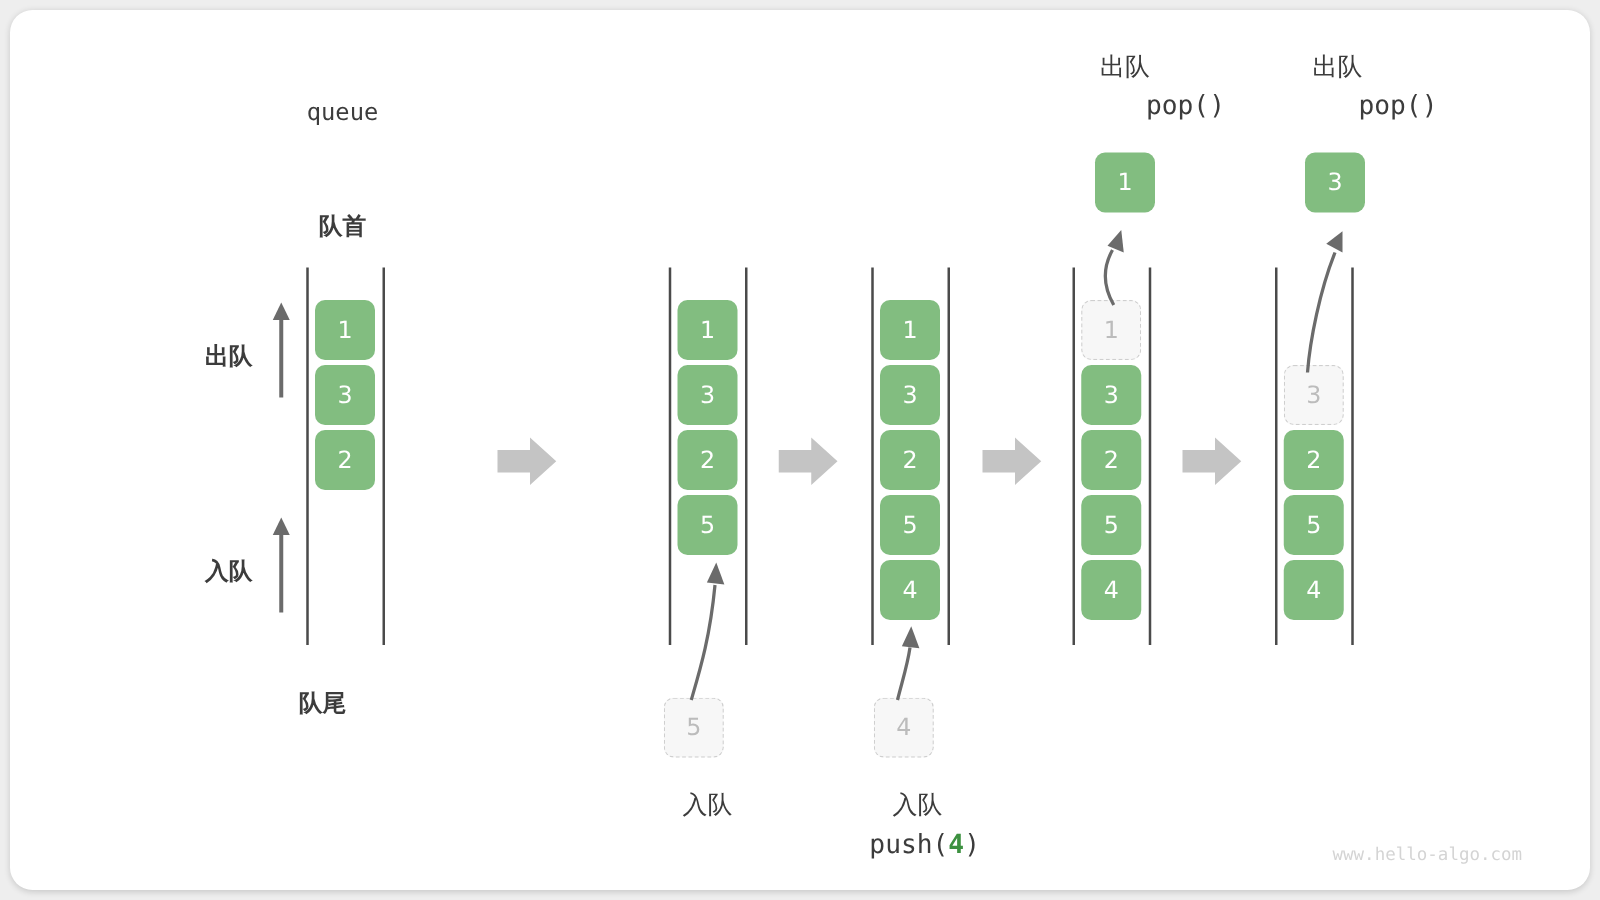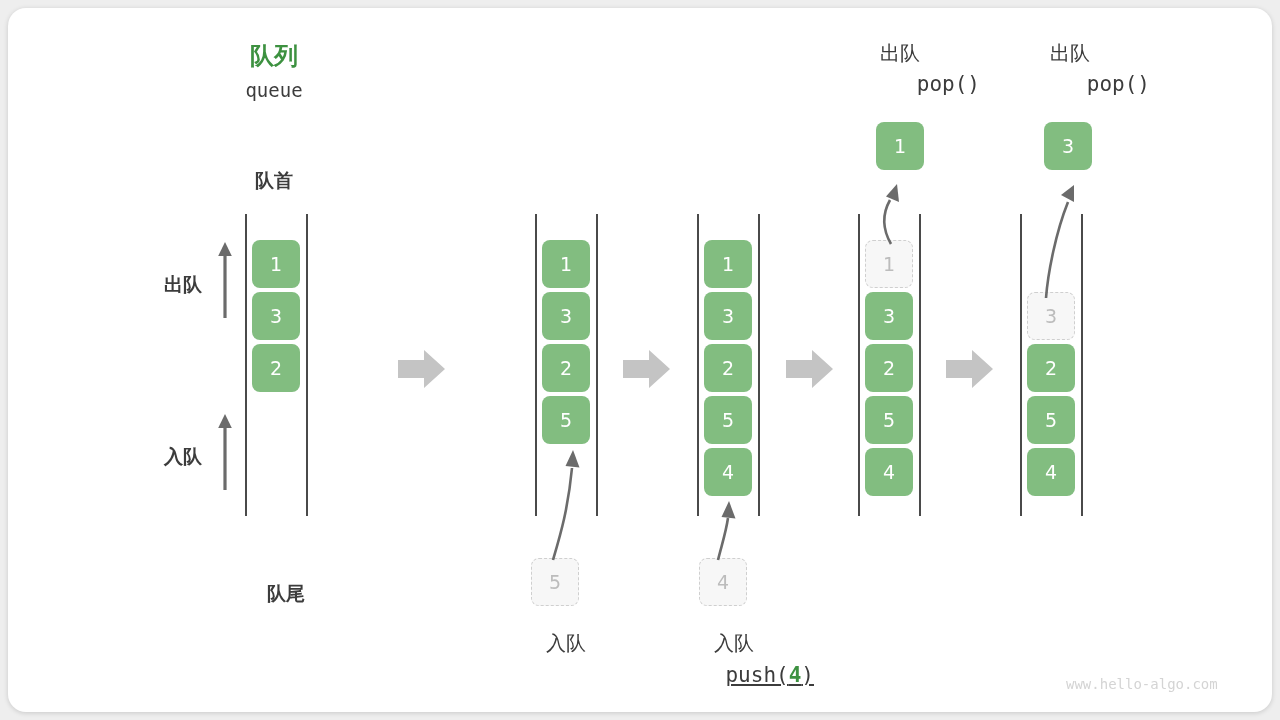--- a/index.html
+++ b/index.html
@@ -62,25 +62,24 @@
   .cell.empty{background:transparent;}
 
   
   svg{overflow:visible;}
 </style>
 </head>
 <body>
 
 <div id="card">
 
-  <div class="abs title-cn" style="left:186px;top:32px;width:160px;">队列</div>
   <div class="abs title-en" style="left:186px;top:71px;width:160px;">queue</div>
 
   <div class="abs lbl-cn" style="left:206px;top:160px;width:120px;">队首</div>
-  <div class="abs lbl-cn" style="left:218px;top:542px;width:120px;margin-top:31px;">队尾</div>
+  <div class="abs lbl-cn" style="left:190px;top:542px;width:120px;">队尾</div>
 
   <div class="abs lbl-cn" style="left:140px;top:264px;width:70px;">出队</div>
   <div class="abs lbl-cn" style="left:140px;top:436px;width:70px;">入队</div>
 
   <svg class="abs" style="left:206px;top:232px;" width="22" height="80">
     <line x1="11" y1="78" x2="11" y2="14" stroke="#6b6b6b" stroke-width="3.2"></line>
     <polygon points="11,2 4.2,16 17.8,16" fill="#6b6b6b"></polygon>
   </svg>
   <svg class="abs" style="left:206px;top:404px;" width="22" height="80">
     <line x1="11" y1="78" x2="11" y2="14" stroke="#6b6b6b" stroke-width="3.2"></line>
@@ -128,21 +127,21 @@
     <div class="cell filled" style="margin-top:4px;">5</div>
     <div class="cell filled" style="margin-top:4px;">4</div>
   </div>
 
   <div class="abs cell ghost" style="left:691px;top:550px;">4</div>
   <svg class="abs" style="left:690px;top:488px;" width="60" height="68">
     <path d="M 20 64 C 24 48, 28 36, 30 22" stroke="#6b6b6b" stroke-width="2.6" fill="none"></path>
     <polygon points="31,5 23.5,21 37.5,22.5" fill="#6b6b6b"></polygon>
   </svg>
   <div class="abs op-cn" style="left:646px;top:622px;width:160px;">入队</div>
-  <div class="abs op-code" style="left:646px;top:655px;width:160px;text-decoration:underline;"><span>push(</span><span class="num">4</span><span>)</span></div>
+  <div class="abs op-code" style="left:616px;top:655px;width:160px;"><span>push(</span><span class="num">4</span><span>)</span></div>
 
   <svg class="abs" style="left:778px;top:340px;" width="48" height="42">
     <polygon points="0,12 26,12 26,2 47,21 26,40 26,30 0,30" fill="#c4c4c4"></polygon>
   </svg>
 
   <div class="abs rail" style="left:850px;top:206px;height:302px;"></div>
   <div class="abs rail" style="left:911px;top:206px;height:302px;"></div>
   <div class="abs" style="left:857px;top:232px;">
     <div class="cell ghost">1</div>
     <div class="cell filled" style="margin-top:4px;">3</div>

